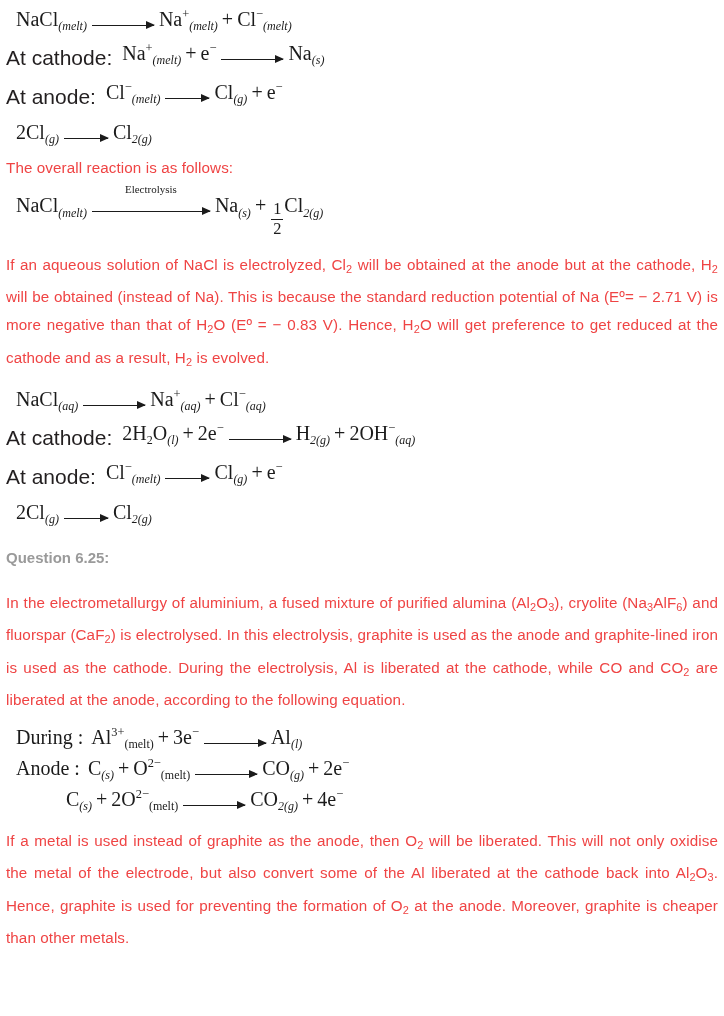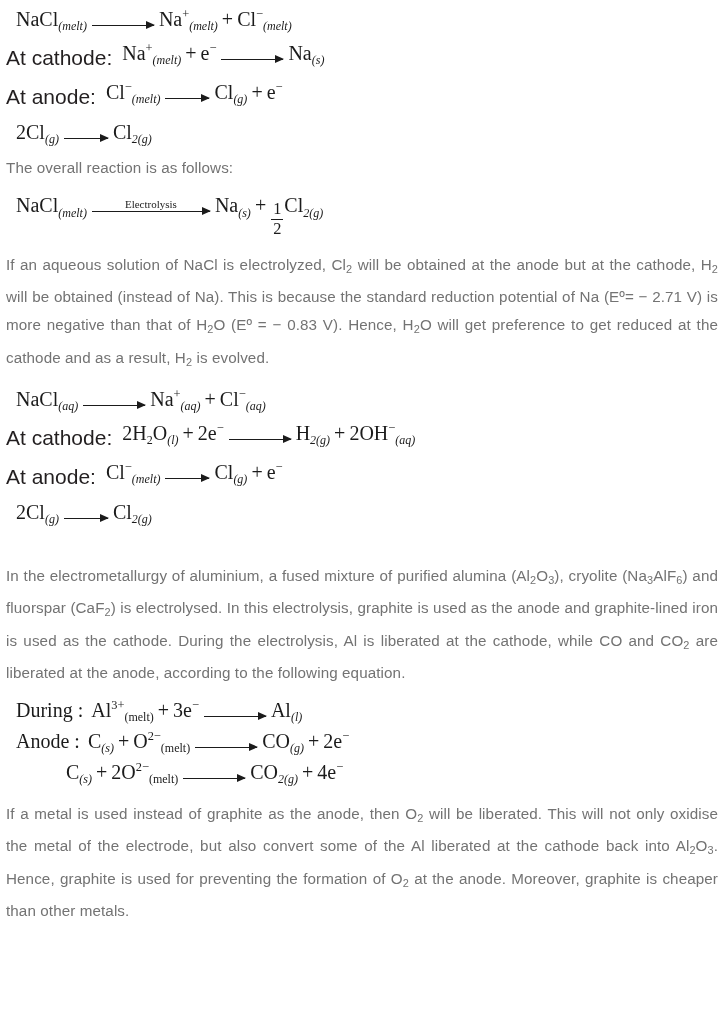--- a/index.html
+++ b/index.html
@@ -18,21 +18,21 @@
     width: 724px;
     box-sizing: border-box;
     padding: 0 6px;
   }
 
   
   .para {
     font-size: 15.2px;
     line-height: 28.2px;
     text-align: justify;
-    color: #737373;
+    color: #ef4444;
     margin: 0;
     letter-spacing: 0.1px;
   }
   .para.plain { text-align: left; }
   .para sub { font-size: 0.72em; vertical-align: -0.28em; }
 
   .q-head {
     font-size: 15px;
     line-height: 27px;
     font-weight: bold;
@@ -111,21 +111,21 @@
     border-left: 9px solid #1b1b1b;
     border-top: 4.5px solid transparent;
     border-bottom: 4.5px solid transparent;
   }
   .arrow.short { width: 44px; }
   .arrow.labeled { width: 118px; margin-bottom: 5px; }
   .arrow .alabel {
     position: absolute;
     left: 50%;
     transform: translateX(-50%);
-    bottom: 2px;
+    bottom: 17px;
     font-family: "Liberation Serif", "DejaVu Serif", serif;
     font-size: 11px;
     white-space: nowrap;
     color: #1b1b1b;
   }
 
   
   .frac {
     display: inline-flex;
     flex-direction: column;
@@ -320,20 +320,21 @@
         <span>Cl</span>
         <span class="sub">(g)</span>
       <span class="arrow short"></span>
       <span>Cl</span>
         <span class="sub"><span>2</span><span>(g)</span></span>
     </span>
   </div>
 
   <div class="spacer-20"></div>
 
+  <p class="q-head">Question 6.25:</p>
 
   <div class="spacer-6"></div>
 
 
   <div class="spacer-6"></div>
 
 
   <div class="spacer-6"></div>
 
   <p class="para"><span>In the electrometallurgy of aluminium, a fused mixture of purified alumina (Al</span><sub>2</sub><span>O</span><sub>3</sub><span>), cryolite (Na</span><sub>3</sub><span>AlF</span><sub>6</sub><span>) and fluorspar (CaF</span><sub>2</sub><span>) is electrolysed. In this electrolysis, graphite is used as the anode and graphite-lined iron is used as the cathode. During the electrolysis, Al is liberated at the cathode, while CO and CO</span><sub>2</sub><span> are liberated at the anode, according to the following equation.</span></p>

